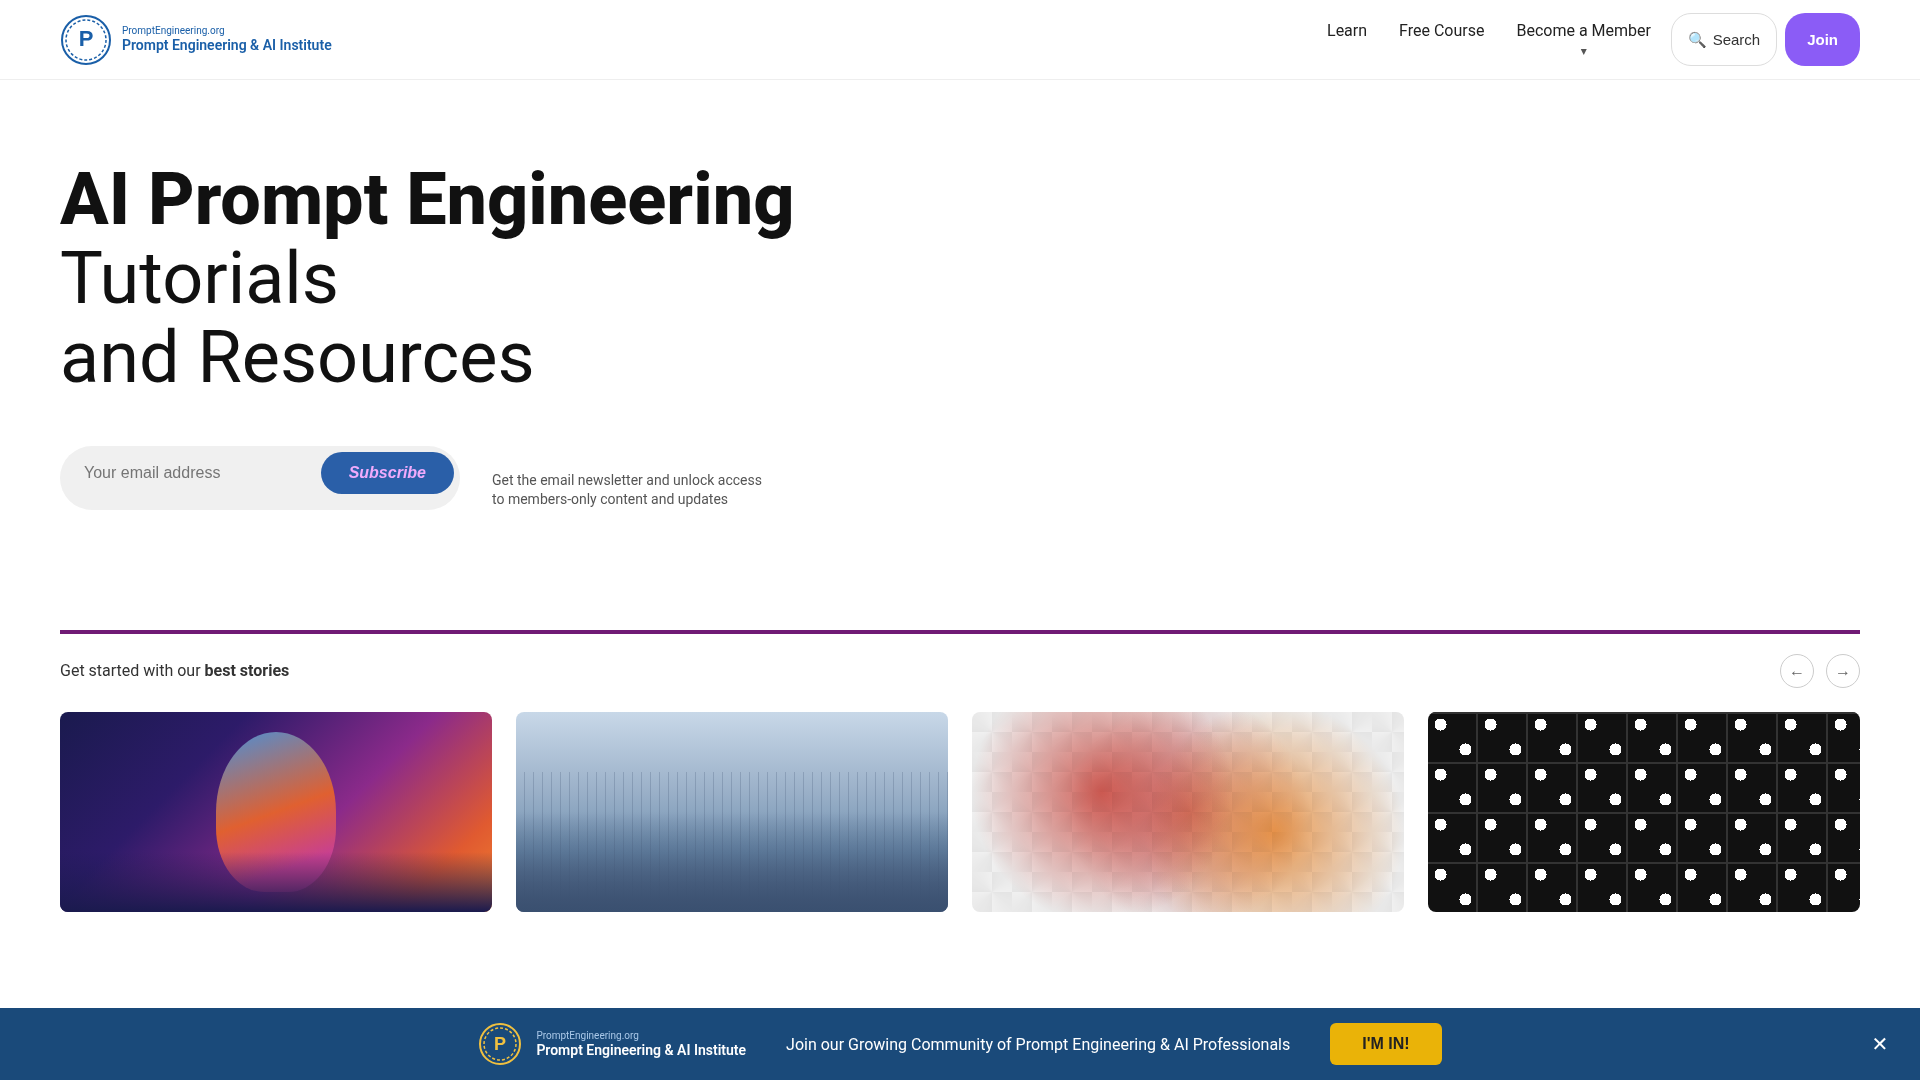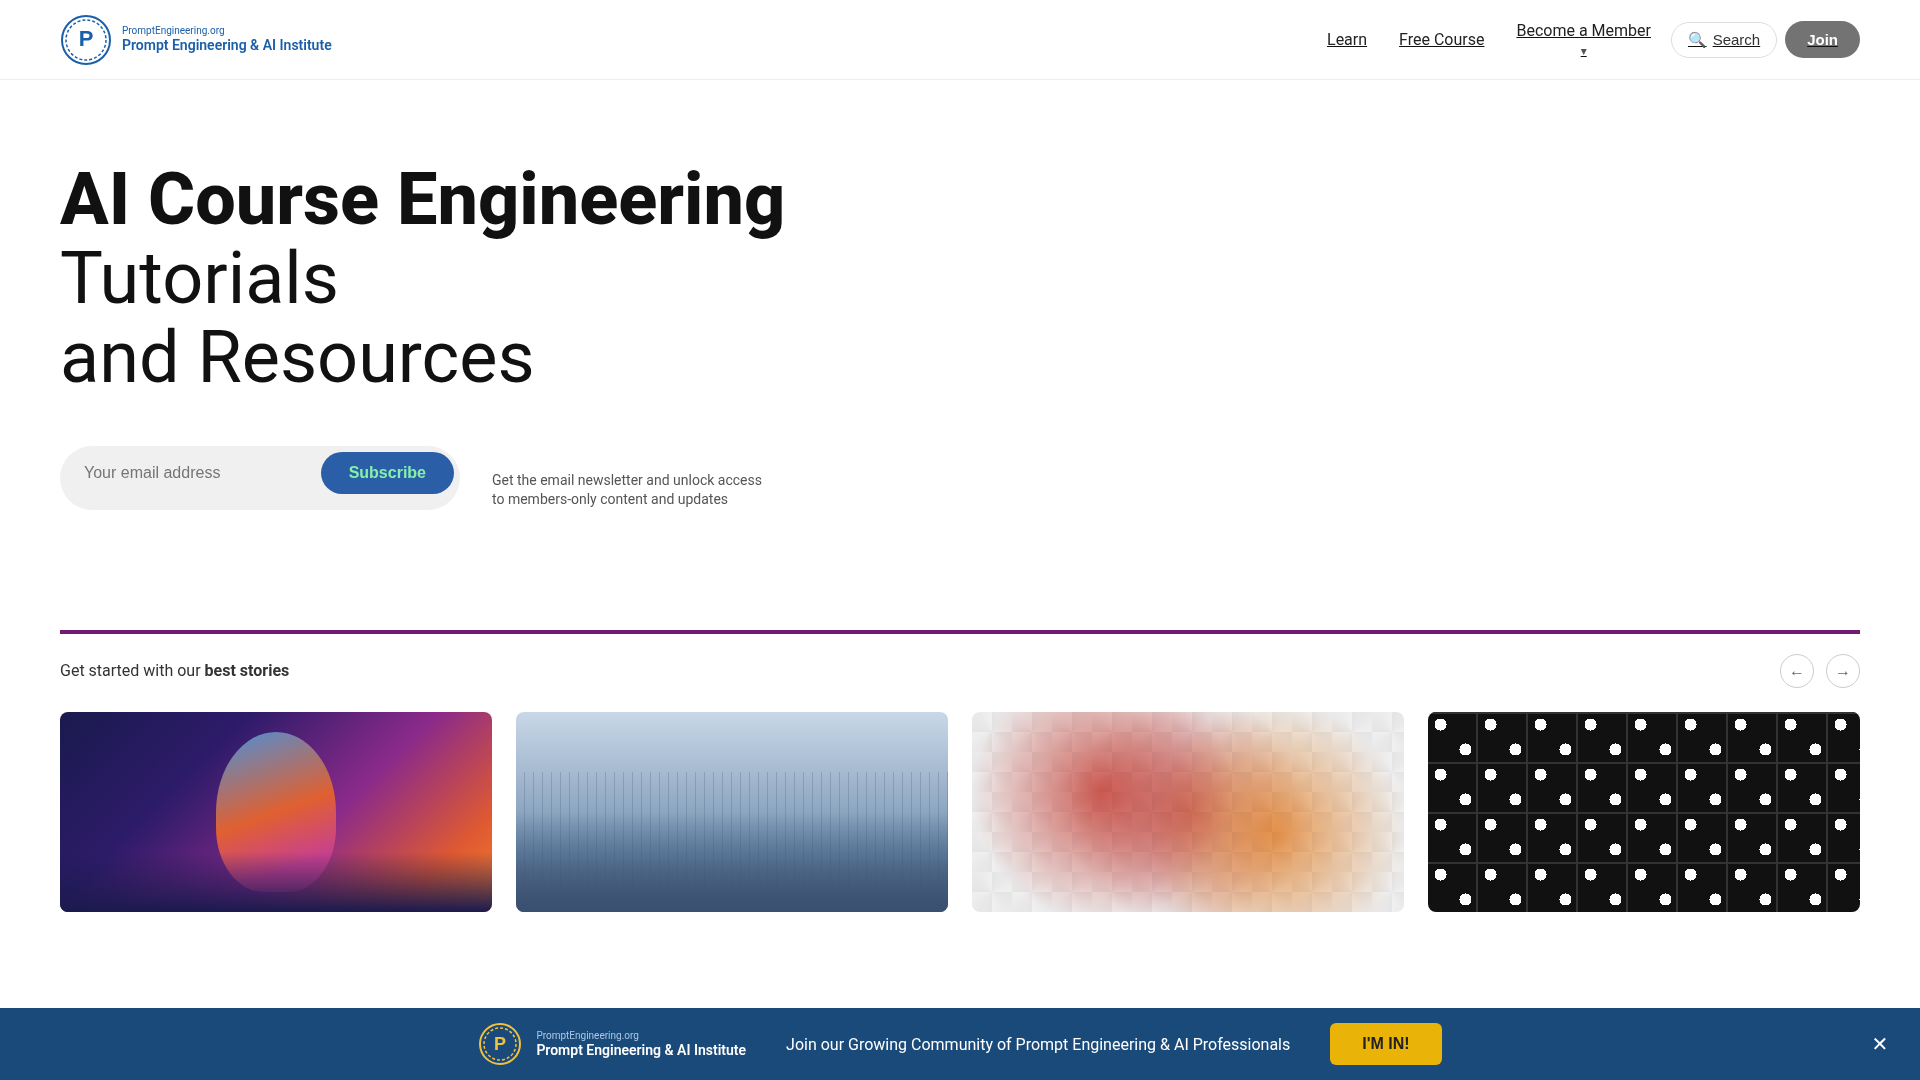--- a/index.html
+++ b/index.html
@@ -37,23 +37,21 @@
       font-size: 10px;
       color: #1a5fa8;
     }
     .logo-text .site-name {
       font-size: 14px;
       font-weight: 600;
       color: #1a5fa8;
     }
     .nav-links {
       display: flex;
-      align-items: center;
       gap: 8px;
-      text-decoration: underline;
     }
     .nav-link {
       font-size: 16px;
       color: #222;
       text-decoration: none;
       padding: 8px 12px;
       border-radius: 6px;
       cursor: pointer;
     }
     .nav-member {
@@ -73,21 +71,21 @@
       padding: 8px 16px;
       border: 1px solid #ddd;
       border-radius: 20px;
       background: #fff;
       cursor: pointer;
       font-size: 15px;
       color: #333;
     }
     .join-btn {
       padding: 10px 22px;
-      background: #737373;
+      background: #8b5cf6;
       color: #fff;
       border: none;
       border-radius: 20px;
       font-size: 15px;
       font-weight: 600;
       cursor: pointer;
     }
 
     
     .hero {
@@ -122,27 +120,28 @@
       background: transparent;
       font-size: 16px;
       color: #666;
       flex: 1;
       outline: none;
       padding: 8px 0;
     }
     .subscribe-btn {
       padding: 12px 28px;
       background: #2a5fa8;
-      color: #86efac;
+      color: #f0abfc;
       border: none;
       border-radius: 30px;
       font-size: 16px;
       font-weight: 600;
       cursor: pointer;
       white-space: nowrap;
+      font-style: italic;
     }
     .subscribe-hint {
       font-size: 14px;
       color: #555;
       max-width: 280px;
       line-height: 1.4;
       margin-top: 25px;
     }
 
     
@@ -404,21 +403,21 @@
     <button class="search-btn">
       <span>🔍</span>
       <span>Search</span>
     </button>
     <button class="join-btn">Join</button>
   </div>
 </nav>
 
 <section class="hero">
   <h1>
-    <strong>AI Course Engineering</strong><span> Tutorials<br>and Resources</span>
+    <strong>AI Prompt Engineering</strong><span> Tutorials<br>and Resources</span>
   </h1>
 
   <div class="subscribe-area">
     <div class="email-form">
       <input class="email-input" type="email" placeholder="Your email address" style="">
       <button class="subscribe-btn">Subscribe</button>
     </div>
     <p class="subscribe-hint">Get the email newsletter and unlock access to members-only content and updates</p>
   </div>
 </section>

